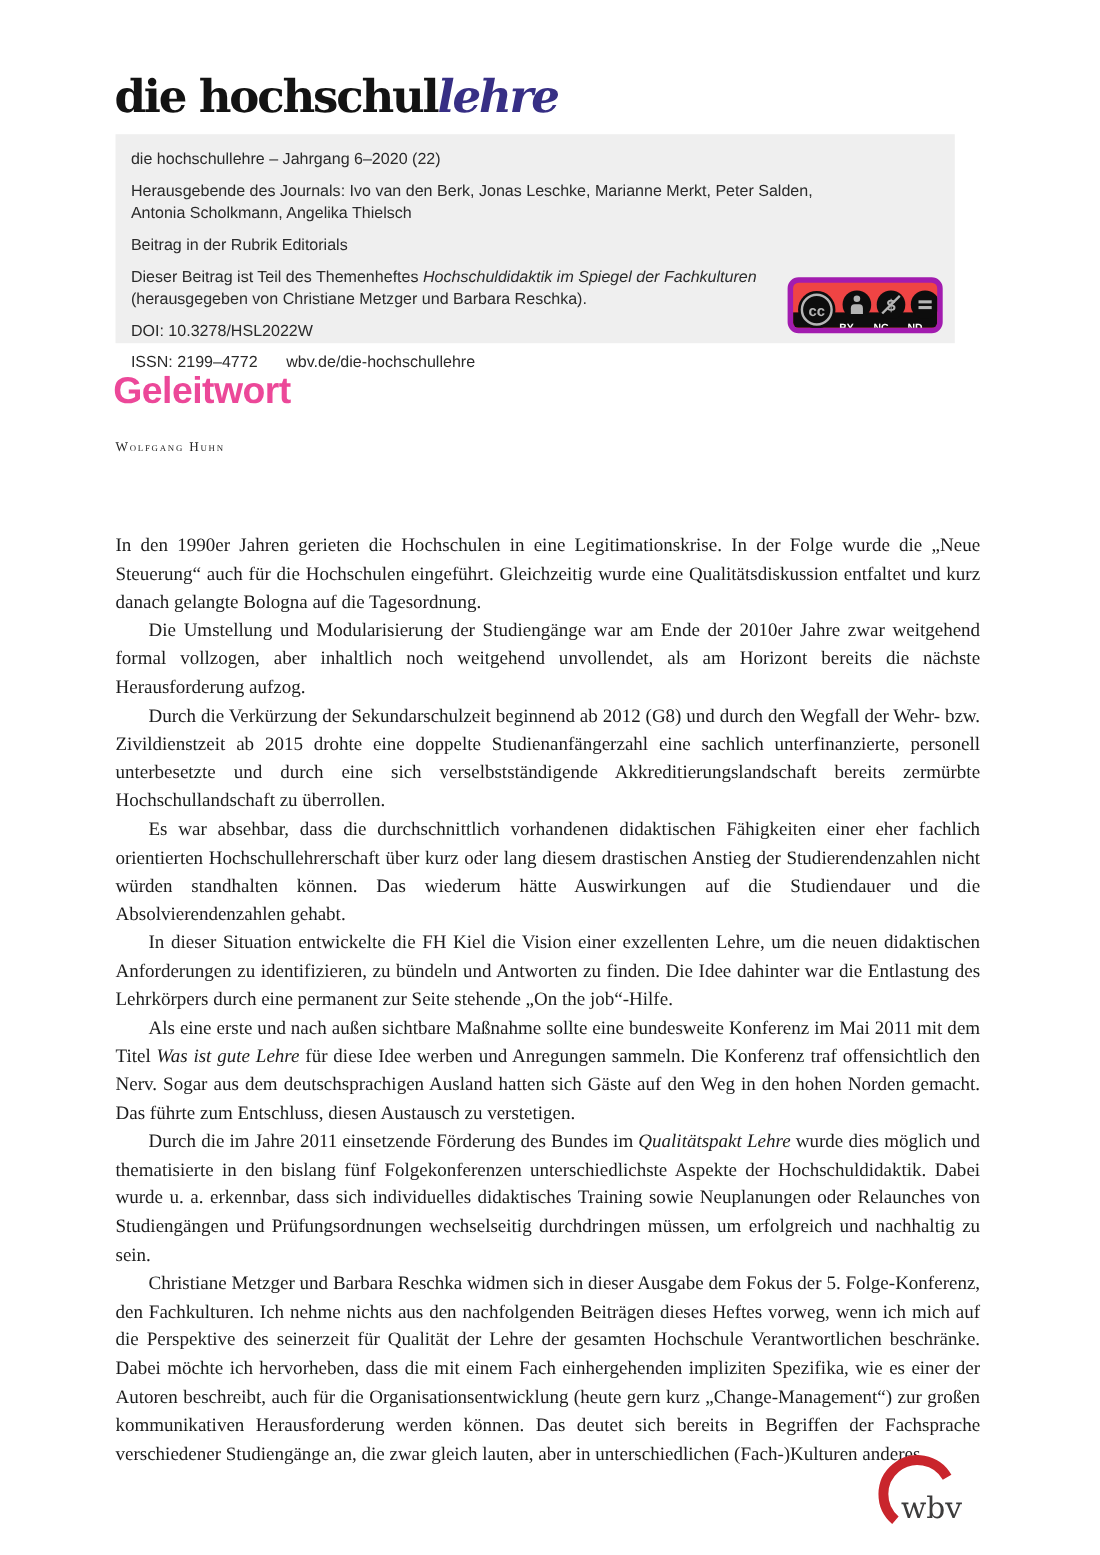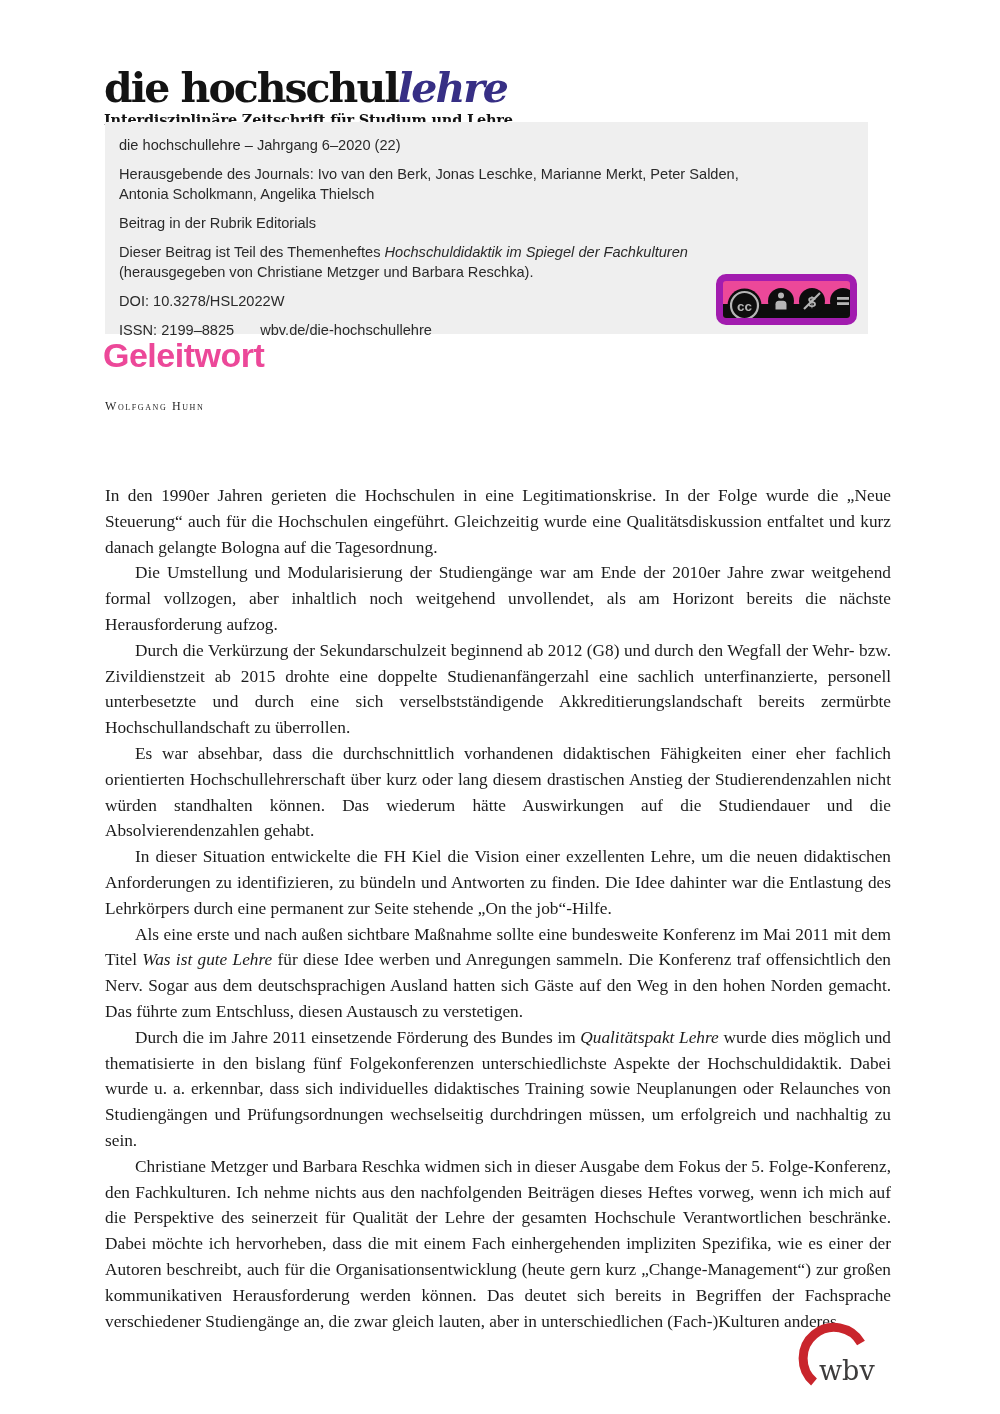--- a/index.html
+++ b/index.html
@@ -11,31 +11,31 @@
   
   .masthead{position:absolute;left:104px;top:68px;}
   .logo-line{font-family:"DejaVu Serif", serif;font-weight:bold;font-size:41px;
     letter-spacing:-2px;line-height:1;color:#131313;white-space:nowrap;}
   .logo-accent{font-style:italic;color:#372f85;}
   .logo-sub{font-family:"DejaVu Serif", serif;font-weight:bold;font-size:14.5px;
     letter-spacing:-0.2px;color:#131313;margin-top:2px;}
 
   
   .meta-box{
-    position:absolute;left:105px;top:122px;width:763px;height:212px;
+    position:absolute;left:105px;top:122px;width:763px;height:190px;
     background:#efefef;box-sizing:border-box;padding:13px 120px 12px 14px;
     font-family:"Liberation Sans", sans-serif;font-size:14.6px;line-height:20px;color:#2a2a2a;
   }
   .meta-box p{margin:0 0 9px 0;}
   .meta-box .site{margin-left:26px;}
 
   
   .cc-badge{
     position:absolute;right:11px;bottom:9px;width:141px;height:51px;box-sizing:border-box;
-    background:#ec4899;border:7px solid #a21caf;border-radius:10px;overflow:hidden;
+    background:#ef4444;border:5px solid #a21caf;border-radius:10px;overflow:hidden;
   }
   .cc-strip{position:absolute;left:0;right:0;bottom:0;height:14px;background:#0d0d0d;}
   .cc-icons{position:absolute;left:0;top:0;width:100%;height:100%;
     display:grid;grid-template-columns:42px 31px 31px 31px;grid-template-rows:35px 14px;}
   .cc-big{grid-column:1;grid-row:1/3;display:flex;align-items:center;justify-content:center;}
   .cc-small{grid-row:1;display:flex;align-items:flex-end;justify-content:center;padding-bottom:1px;}
   .cc-label{grid-row:2;text-align:left;color:#ffffff;
     font-family:"Liberation Sans", sans-serif;font-size:9.5px;font-weight:bold;line-height:14px;}
 
   
@@ -55,30 +55,29 @@
 </style>
 </head>
 <body>
 
 <div class="page">
 
   <header class="masthead">
     <div class="logo-line">
       <span>die hochschul</span><span class="logo-accent">lehre</span>
     </div>
-    <div class="logo-sub">Interdisziplinäre Zeitschrift für Studium und Lehre</div>
   </header>
 
   <section class="meta-box">
     <p>die hochschullehre – Jahrgang 6–2020 (22)</p>
     <p>Herausgebende des Journals: Ivo van den Berk, Jonas Leschke, Marianne Merkt, Peter Salden, Antonia Scholkmann, Angelika Thielsch</p>
     <p>Beitrag in der Rubrik Editorials</p>
     <p><span>Dieser Beitrag ist Teil des Themenheftes </span><i>Hochschuldidaktik im Spiegel der Fachkulturen</i><span> (herausgegeben von Christiane Metzger und Barbara Reschka).</span></p>
     <p>DOI: 10.3278/HSL2022W</p>
-    <p><span>ISSN: 2199–8825</span><span class="site">wbv.de/die-hochschullehre</span></p>
+    <p><span>ISSN: 2199–4772</span><span class="site">wbv.de/die-hochschullehre</span></p>
 
     <div class="cc-badge">
       <div class="cc-strip"></div>
       <div class="cc-icons">
         <span class="cc-big">
           <svg width="37" height="37" viewBox="0 0 37 37" aria-hidden="true">
             <circle cx="18.5" cy="18.5" r="17" fill="#0d0d0d"></circle>
             <circle cx="18.5" cy="18.5" r="13.5" fill="none" stroke="#b5b5b5" stroke-width="2.2"></circle>
             <text x="18.5" y="24" text-anchor="middle" font-family="Liberation Sans, sans-serif" font-size="13.5" font-weight="bold" fill="#b5b5b5">cc</text>
           </svg>

